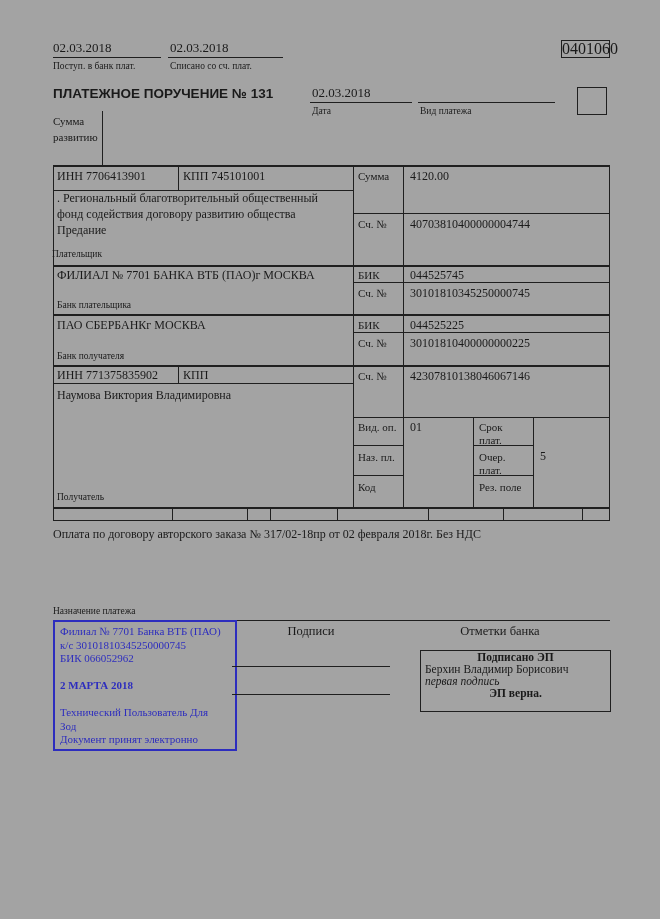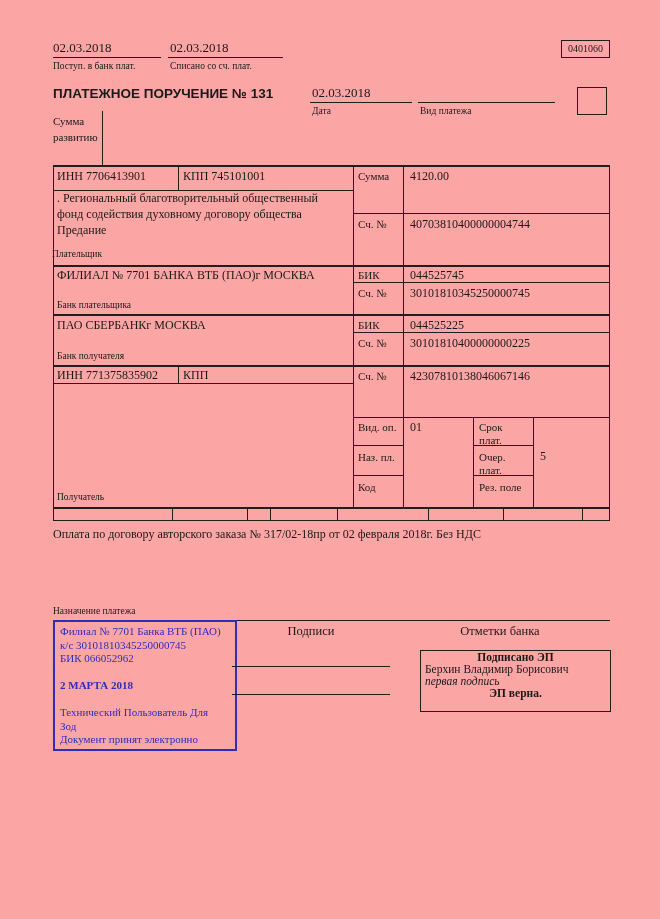--- a/index.html
+++ b/index.html
@@ -1,32 +1,32 @@
 <!DOCTYPE html>
 <html><head>
 <meta charset="utf-8">
 <style>
   html,body{margin:0;padding:0;background:#ffffff;}
   #page{
-    position:relative;width:660px;height:919px;background:#fca5a5;
+    position:relative;width:660px;height:919px;background:#a3a3a3;
     font-family:"Liberation Serif", serif;color:#1a1a1a;overflow:hidden;
   }
   .abs{position:absolute;white-space:nowrap;}
   .wrap{position:absolute;white-space:normal;}
   .hl{position:absolute;height:1px;background:#1f1f1f;}
   .hl2{position:absolute;height:2px;background:#1f1f1f;}
   .vl{position:absolute;width:1px;background:#1f1f1f;}
   .t13{font-size:13px;}
   .t12{font-size:12px;line-height:15px;}
   .t11{font-size:11px;line-height:13px;}
   .t10{font-size:9.5px;line-height:11px;}
   .title{font-family:"Liberation Sans", sans-serif;font-weight:bold;font-size:13.5px;}
   .codebox{
     position:absolute;left:561px;top:40px;width:47px;height:16px;
-    border:1.5px solid #1f1f1f;text-align:center;font-size:10px;line-height:16px;
+    border:1.5px solid #1f1f1f;text-align:center;font-size:16px;line-height:16px;
   }
   .sqbox{position:absolute;left:577px;top:87px;width:28px;height:26px;border:1px solid #1f1f1f;}
   .bluebox{
     position:absolute;left:53px;top:620px;width:175px;height:124px;
     border:2px solid #2d2dbe;color:#2d2dbe;font-size:11px;padding:3px 0 0 5px;
   }
   .bluebox .ln{min-height:13.5px;line-height:13.5px;white-space:nowrap;}
   .bluebox .bold{font-weight:bold;}
   .stampbox{
     position:absolute;left:420px;top:650px;width:181px;height:60px;
@@ -96,21 +96,21 @@
   <div class="vl" style="left:428px;top:507px;height:13px;"></div>
   <div class="vl" style="left:503px;top:507px;height:13px;"></div>
   <div class="vl" style="left:582px;top:507px;height:13px;"></div>
 
   <div class="abs t12" style="left:57px;top:169px;">ИНН 7706413901</div>
   <div class="abs t12" style="left:183px;top:169px;">КПП 745101001</div>
   <div class="abs t11" style="left:358px;top:170px;">Сумма</div>
   <div class="abs t12" style="left:410px;top:169px;">4120.00</div>
 
   <div class="abs t12" style="left:57px;top:191px;">. Региональный благотворительный общественный</div>
-  <div class="abs t12" style="left:57px;top:207px;">фонд содействия духовному договору общества</div>
+  <div class="abs t12" style="left:57px;top:207px;">фонд содействия договору развитию общества</div>
   <div class="abs t12" style="left:57px;top:223px;">Предание</div>
   <div class="abs t11" style="left:358px;top:218px;">Сч. №</div>
   <div class="abs t12" style="left:410px;top:217px;">40703810400000004744</div>
   <div class="abs t10" style="left:52px;top:249px;">Плательщик</div>
 
   <div class="abs t12" style="left:57px;top:268px;">ФИЛИАЛ № 7701 БАНКА ВТБ (ПАО)г МОСКВА</div>
   <div class="abs t11" style="left:358px;top:269px;">БИК</div>
   <div class="abs t12" style="left:410px;top:268px;">044525745</div>
   <div class="abs t11" style="left:358px;top:287px;">Сч. №</div>
   <div class="abs t12" style="left:410px;top:286px;">30101810345250000745</div>
@@ -120,20 +120,21 @@
   <div class="abs t11" style="left:358px;top:319px;">БИК</div>
   <div class="abs t12" style="left:410px;top:318px;">044525225</div>
   <div class="abs t11" style="left:358px;top:337px;">Сч. №</div>
   <div class="abs t12" style="left:410px;top:336px;">30101810400000000225</div>
   <div class="abs t10" style="left:57px;top:351px;">Банк получателя</div>
 
   <div class="abs t12" style="left:57px;top:368px;">ИНН 771375835902</div>
   <div class="abs t12" style="left:183px;top:368px;">КПП</div>
   <div class="abs t11" style="left:358px;top:370px;">Сч. №</div>
   <div class="abs t12" style="left:410px;top:369px;">42307810138046067146</div>
+  <div class="abs t12" style="left:57px;top:388px;">Наумова Виктория Владимировна</div>
 
   <div class="abs t11" style="left:358px;top:421px;">Вид. оп.</div>
   <div class="abs t12" style="left:410px;top:420px;">01</div>
   <div class="wrap t11" style="left:479px;top:421px;width:42px;">Срок плат.</div>
   <div class="abs t11" style="left:358px;top:451px;">Наз. пл.</div>
   <div class="wrap t11" style="left:479px;top:451px;width:42px;">Очер. плат.</div>
   <div class="abs t12" style="left:540px;top:449px;">5</div>
   <div class="abs t11" style="left:358px;top:481px;">Код</div>
   <div class="abs t11" style="left:479px;top:481px;">Рез. поле</div>
   <div class="abs t10" style="left:57px;top:492px;">Получатель</div>

